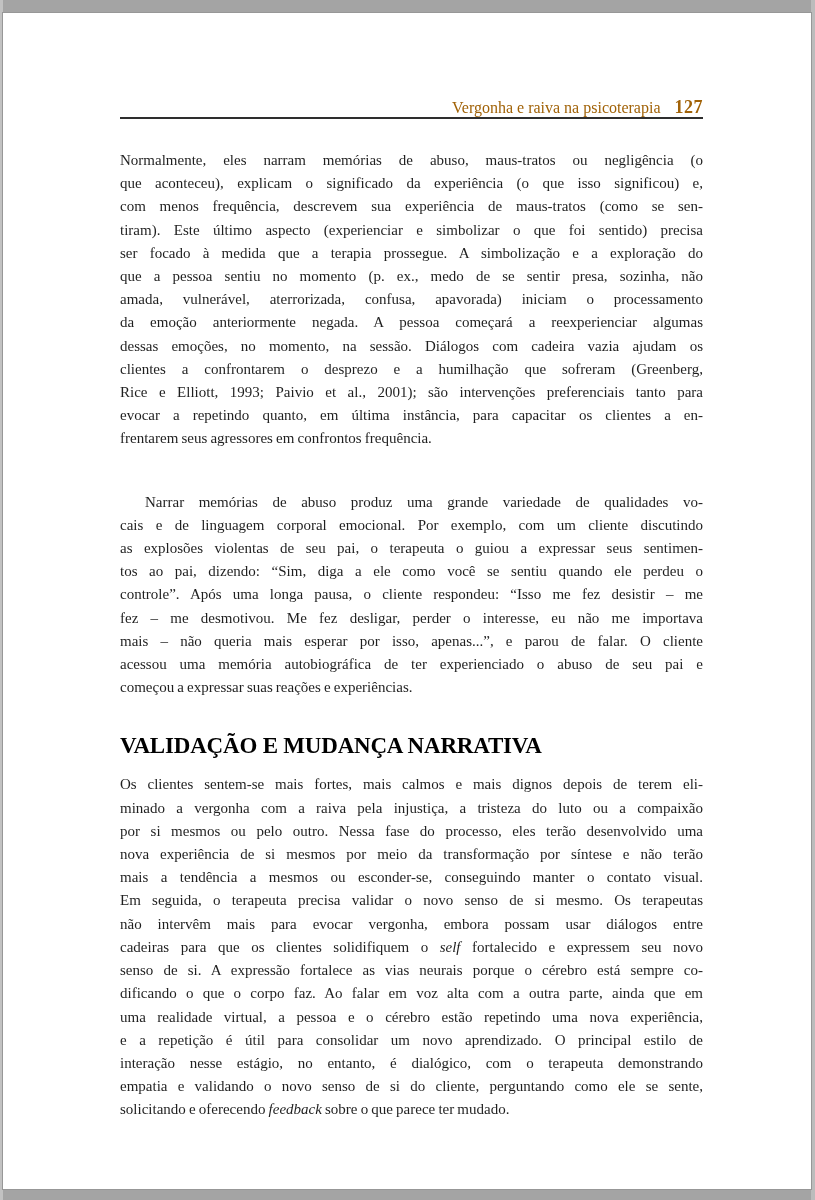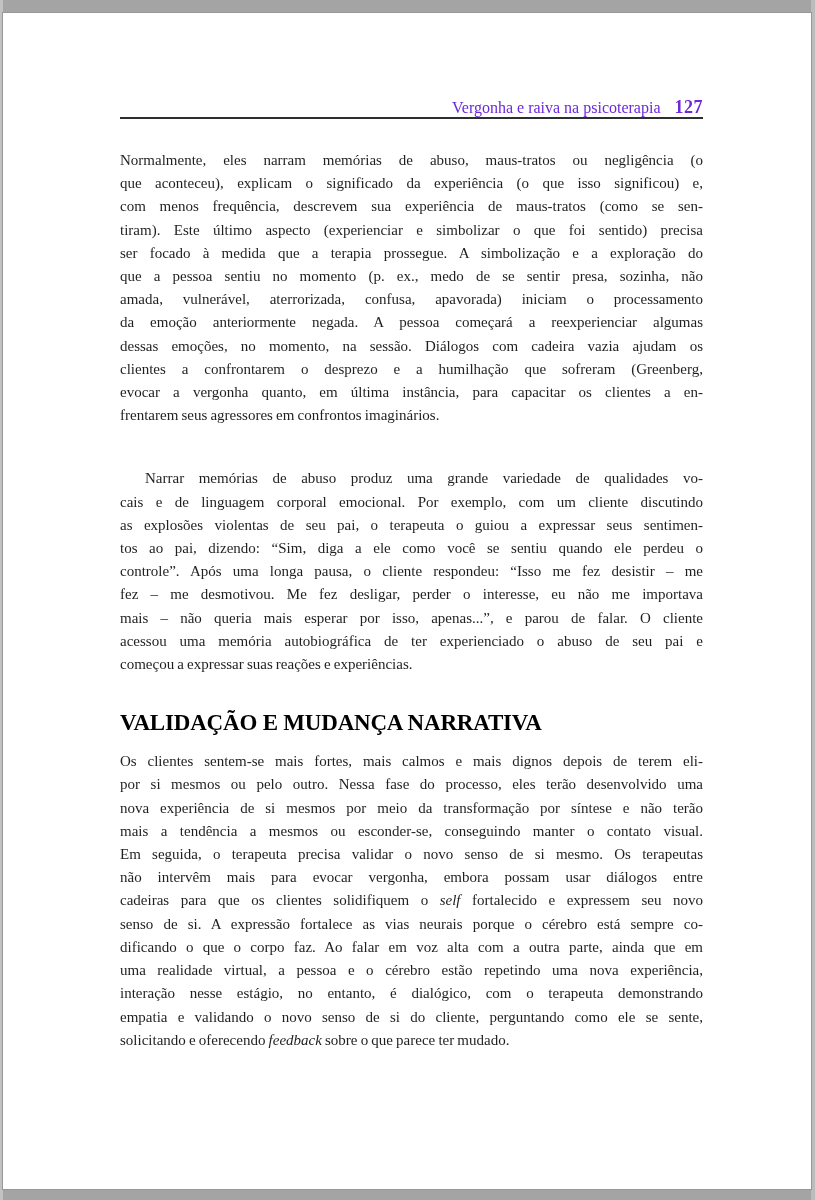--- a/index.html
+++ b/index.html
@@ -13,21 +13,21 @@
   .canvas::before{content:"";position:absolute;left:0;top:0;width:3px;height:100%;background:#c2c2c2;}
   .canvas::after{content:"";position:absolute;right:0;top:0;width:4px;height:100%;background:#bcbcbc;}
   .page{
     position:absolute;left:3px;top:13px;width:808px;height:1176px;
     background:#ffffff;z-index:2;
     box-shadow:0 0 0 1px #979797;
   }
   
   .running-head{
     position:absolute;top:84px;right:108px;
-    font-size:16px;line-height:20px;color:#6d28d9;
+    font-size:16px;line-height:20px;color:#a16207;
     white-space:nowrap;
   }
   .running-head .pagenum{
     font-weight:bold;font-size:18px;margin-left:14px;letter-spacing:.5px;
   }
   .rule{
     position:absolute;top:104px;left:117px;width:583px;height:2px;
     background:#2e2e2e;
   }
   
@@ -73,49 +73,52 @@
           <div class="line">Normalmente, eles narram memórias de abuso, maus-tratos ou negligência (o</div>
           <div class="line">que aconteceu), explicam o significado da experiência (o que isso significou) e,</div>
           <div class="line">com menos frequência, descrevem sua experiência de maus-tratos (como se sen-</div>
           <div class="line">tiram). Este último aspecto (experienciar e simbolizar o que foi sentido) precisa</div>
           <div class="line">ser focado à medida que a terapia prossegue. A simbolização e a exploração do</div>
           <div class="line">que a pessoa sentiu no momento (p. ex., medo de se sentir presa, sozinha, não</div>
           <div class="line">amada, vulnerável, aterrorizada, confusa, apavorada) iniciam o processamento</div>
           <div class="line">da emoção anteriormente negada. A pessoa começará a reexperienciar algumas</div>
           <div class="line">dessas emoções, no momento, na sessão. Diálogos com cadeira vazia ajudam os</div>
           <div class="line">clientes a confrontarem o desprezo e a humilhação que sofreram (Greenberg,</div>
-          <div class="line">evocar a vergonha quanto, em última instância, para capacitar os clientes a en-</div>
-          <div class="line last">frentarem seus agressores em confrontos imaginários.</div>
+          <div class="line">Rice e Elliott, 1993; Paivio et al., 2001); são intervenções preferenciais tanto para</div>
+          <div class="line">evocar a repetindo quanto, em última instância, para capacitar os clientes a en-</div>
+          <div class="line last">frentarem seus agressores em confrontos frequência.</div>
         </div>
 
       <div class="para indent">
           <div class="line">Narrar memórias de abuso produz uma grande variedade de qualidades vo-</div>
           <div class="line">cais e de linguagem corporal emocional. Por exemplo, com um cliente discutindo</div>
           <div class="line">as explosões violentas de seu pai, o terapeuta o guiou a expressar seus sentimen-</div>
           <div class="line">tos ao pai, dizendo: “Sim, diga a ele como você se sentiu quando ele perdeu o</div>
           <div class="line">controle”. Após uma longa pausa, o cliente respondeu: “Isso me fez desistir – me</div>
           <div class="line">fez – me desmotivou. Me fez desligar, perder o interesse, eu não me importava</div>
           <div class="line">mais – não queria mais esperar por isso, apenas...”, e parou de falar. O cliente</div>
           <div class="line">acessou uma memória autobiográfica de ter experienciado o abuso de seu pai e</div>
           <div class="line last">começou a expressar suas reações e experiências.</div>
         </div>
 
       <h2 class="section-heading">VALIDAÇÃO E MUDANÇA NARRATIVA</h2>
 
       <div class="para">
           <div class="line">Os clientes sentem-se mais fortes, mais calmos e mais dignos depois de terem eli-</div>
+          <div class="line">minado a vergonha com a raiva pela injustiça, a tristeza do luto ou a compaixão</div>
           <div class="line">por si mesmos ou pelo outro. Nessa fase do processo, eles terão desenvolvido uma</div>
           <div class="line">nova experiência de si mesmos por meio da transformação por síntese e não terão</div>
           <div class="line">mais a tendência a mesmos ou esconder-se, conseguindo manter o contato visual.</div>
           <div class="line">Em seguida, o terapeuta precisa validar o novo senso de si mesmo. Os terapeutas</div>
           <div class="line">não intervêm mais para evocar vergonha, embora possam usar diálogos entre</div>
           <div class="line">cadeiras para que os clientes solidifiquem o <em>self</em> fortalecido e expressem seu novo</div>
           <div class="line">senso de si. A expressão fortalece as vias neurais porque o cérebro está sempre co-</div>
           <div class="line">dificando o que o corpo faz. Ao falar em voz alta com a outra parte, ainda que em</div>
           <div class="line">uma realidade virtual, a pessoa e o cérebro estão repetindo uma nova experiência,</div>
+          <div class="line">e a repetição é útil para consolidar um novo aprendizado. O principal estilo de</div>
           <div class="line">interação nesse estágio, no entanto, é dialógico, com o terapeuta demonstrando</div>
           <div class="line">empatia e validando o novo senso de si do cliente, perguntando como ele se sente,</div>
           <div class="line last">solicitando e oferecendo <em>feedback</em> sobre o que parece ter mudado.</div>
         </div>
 
     </div>
   </div>
 </div>
 
 </body></html>

